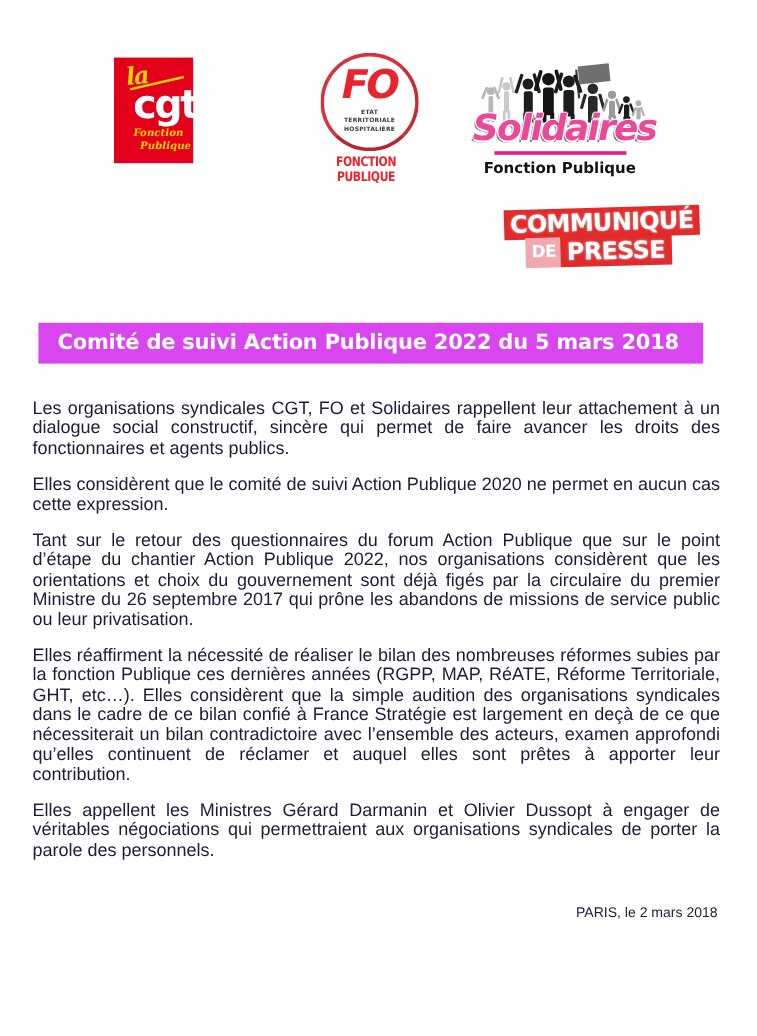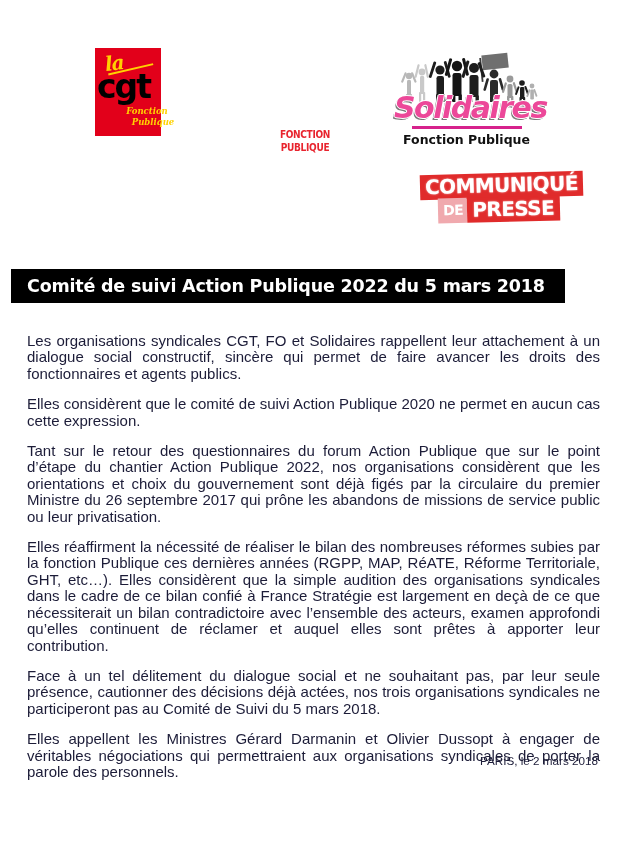--- a/index.html
+++ b/index.html
@@ -51,32 +51,32 @@
     position: absolute;
     left: 2px;
     top: 19px;
     width: 46px;
     height: 2px;
     background: #ffd200;
     transform: rotate(-7deg);
   }
   .cgt-main {
     position: absolute;
-    left: 2px;
+    left: 16px;
     top: 22px;
     font-family: "DejaVu Sans", sans-serif;
     font-weight: bold;
     font-size: 33px;
     line-height: 33px;
-    color: #000000;
+    color: #ffffff;
     letter-spacing: -2px;
   }
   .cgt-fp {
     position: absolute;
-    left: 24px;
+    left: 9px;
     top: 58px;
     width: 56px;
     font-family: "DejaVu Serif", serif;
     font-style: italic;
     font-weight: bold;
     font-size: 8.5px;
     line-height: 11px;
     color: #ffd200;
     text-align: center;
   }
@@ -239,25 +239,25 @@
     font-size: 20px;
     line-height: 20px;
     color: #ffffff;
     letter-spacing: -0.6px;
     text-shadow: 0 0 2px rgba(255,255,255,0.7);
   }
 
   
   .title-banner {
     position: absolute;
-    left: 11px;
+    left: 32px;
     top: 269px;
     width: 554px;
     height: 34px;
-    background: #000000;
+    background: #d946ef;
     display: flex;
     align-items: center;
   }
   .title-text {
     padding-left: 16px;
     font-family: "DejaVu Sans", sans-serif;
     font-weight: bold;
     font-size: 17.5px;
     color: #ffffff;
     letter-spacing: -0.2px;
@@ -301,20 +301,28 @@
   <div class="cgt-logo">
     <div class="cgt-la">la</div>
     <div class="cgt-main">cgt</div>
     <div class="cgt-fp">
       <span>Fonction</span>
       <span>Publique</span>
     </div>
   </div>
 
   <div class="fo-logo">
+    <div class="fo-circle">
+      <div class="fo-mark">FO</div>
+      <div class="fo-sub">
+        <span>ETAT</span>
+        <span>TERRITORIALE</span>
+        <span>HOSPITALIÈRE</span>
+      </div>
+    </div>
     <div class="fo-fp">FONCTION PUBLIQUE</div>
   </div>
 
   <div class="sol-logo">
     <svg class="sol-people" width="145" height="52" viewBox="0 0 145 52">
 
       <rect x="88" y="4" width="26" height="15" fill="#6f6f6f" transform="rotate(-6 101 11)"></rect>
       <rect x="86.5" y="8" width="1.8" height="24" fill="#3a3a3a" transform="rotate(-6 87 20)"></rect>
 
       <g fill="#b8b8b8">
@@ -406,17 +414,16 @@
 
 <div class="title-banner">
   <div class="title-text">Comité de suivi Action Publique 2022 du 5 mars 2018</div>
 </div>
 
 <div class="body-block">
   <p class="para">Les organisations syndicales CGT, FO et Solidaires rappellent leur attachement à un dialogue social constructif, sincère qui permet de faire avancer les droits des fonctionnaires et agents publics.</p>
   <p class="para">Elles considèrent que le comité de suivi Action Publique 2020 ne permet en aucun cas cette expression.</p>
   <p class="para">Tant sur le retour des questionnaires du forum Action Publique que sur le point d’étape du chantier Action Publique 2022, nos organisations considèrent que les orientations et choix du gouvernement sont déjà figés par la circulaire du premier Ministre du 26 septembre 2017 qui prône les abandons de missions de service public ou leur privatisation.</p>
   <p class="para">Elles réaffirment la nécessité de réaliser le bilan des nombreuses réformes subies par la fonction Publique ces dernières années (RGPP, MAP, RéATE, Réforme Territoriale, GHT, etc…). Elles considèrent que la simple audition des organisations syndicales dans le cadre de ce bilan confié à France Stratégie est largement en deçà de ce que nécessiterait un bilan contradictoire avec l’ensemble des acteurs, examen approfondi qu’elles continuent de réclamer et auquel elles sont prêtes à apporter leur contribution.</p>
-  <p class="para">Face à un tel délitement du dialogue social et ne souhaitant pas, par leur seule présence, cautionner des décisions déjà actées, nos trois organisations syndicales ne participeront pas au Comité de Suivi du 5 mars 2018.</p>
   <p class="para">Elles appellent les Ministres Gérard Darmanin et Olivier Dussopt à engager de véritables négociations qui permettraient aux organisations syndicales de porter la parole des personnels.</p>
 </div>
 
 <div class="signature">PARIS, le 2 mars 2018</div>
 
 </body></html>

